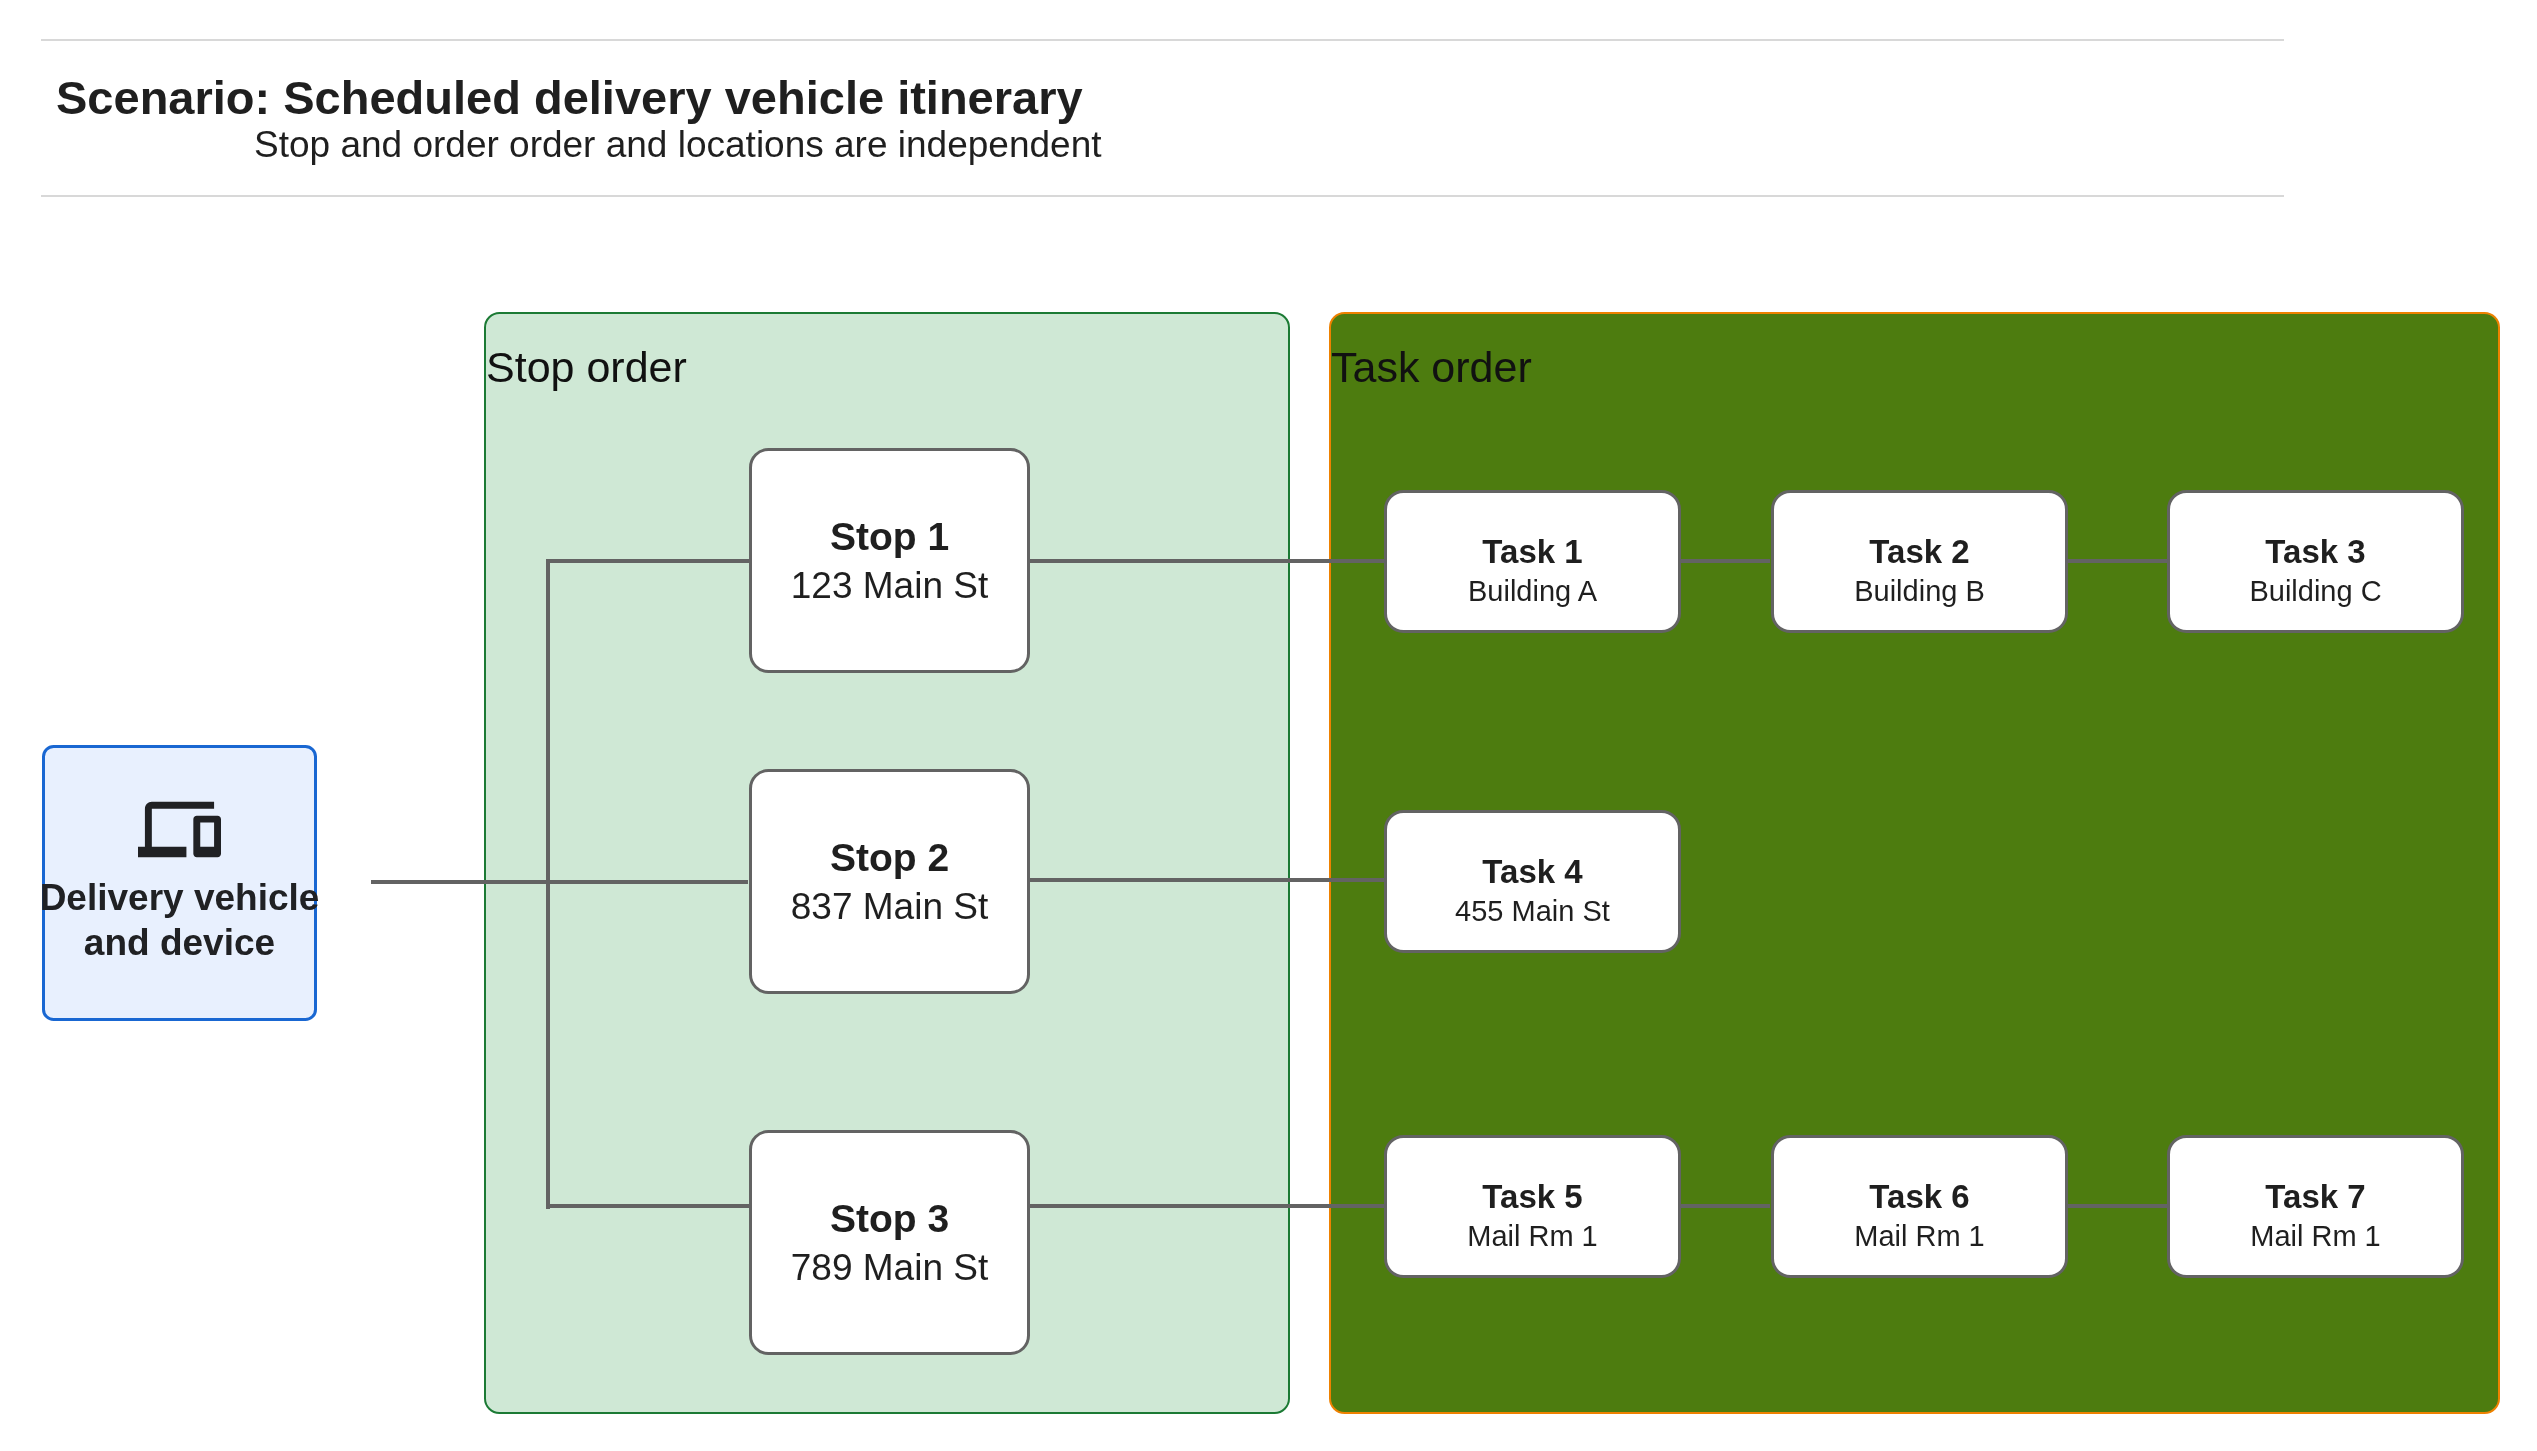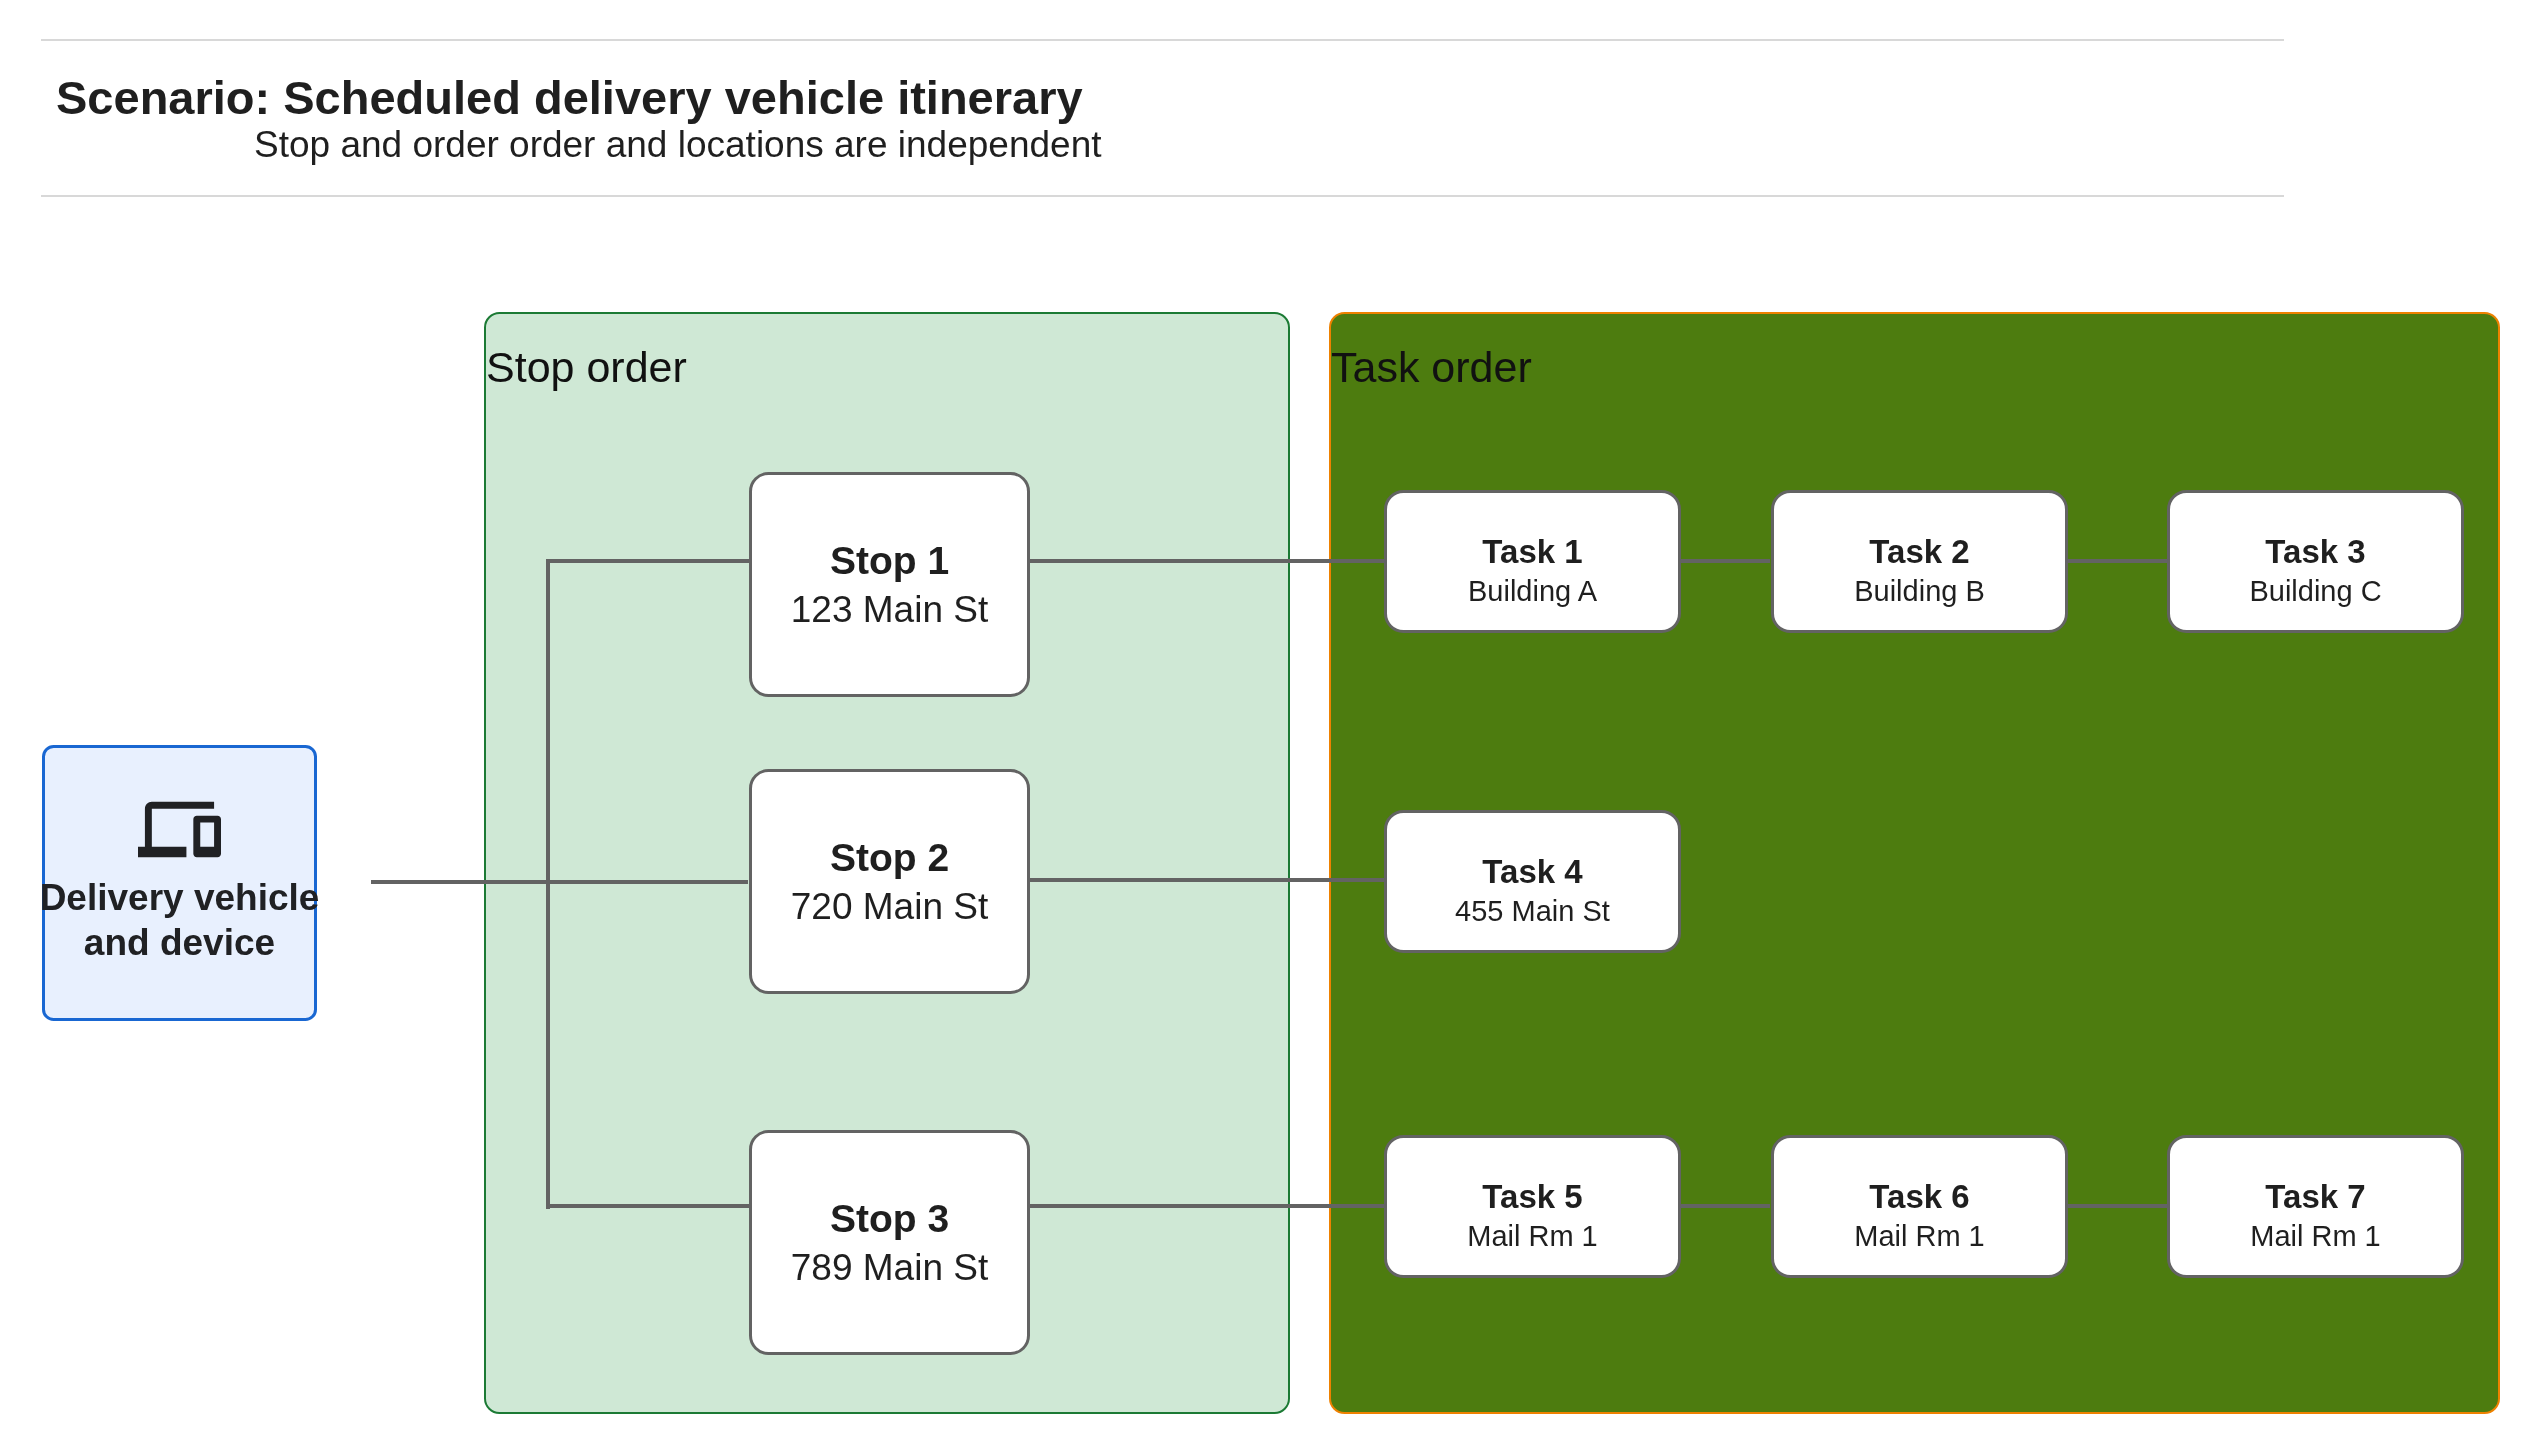--- a/index.html
+++ b/index.html
@@ -75,27 +75,27 @@
 
   <div id="source-node">
     <div id="source-icon">
       <svg viewBox="0 0 24 24" aria-hidden="true">
         <path d="M4 6h18V4H4c-1.1 0-2 .9-2 2v11H0v3h14v-3H4V6zm19 2h-6c-.55 0-1 .45-1 1v10c0 .55.45 1 1 1h6c.55 0 1-.45 1-1V9c0-.55-.45-1-1-1zm-1 9h-4v-7h4v7z"></path>
       </svg>
     </div>
     <div id="source-label">Delivery vehicle and device</div>
   </div>
 
-  <div class="node stop-node" style="top:472px;text-align:right;">
+  <div class="node stop-node" style="top:448px;text-align:right;">
     <div class="node-title">Stop 1</div>
     <div class="node-sub">123 Main St</div>
   </div>
   <div class="node stop-node" style="top:769px;">
     <div class="node-title">Stop 2</div>
-    <div class="node-sub">720 Main St</div>
+    <div class="node-sub">837 Main St</div>
   </div>
   <div class="node stop-node" style="top:1094px;margin-top:36px;">
     <div class="node-title">Stop 3</div>
     <div class="node-sub">789 Main St</div>
   </div>
 
   <div class="node task-node" style="left:1384px;top:490px;">
     <div class="node-title">Task 1</div>
     <div class="node-sub">Building A</div>
   </div>

